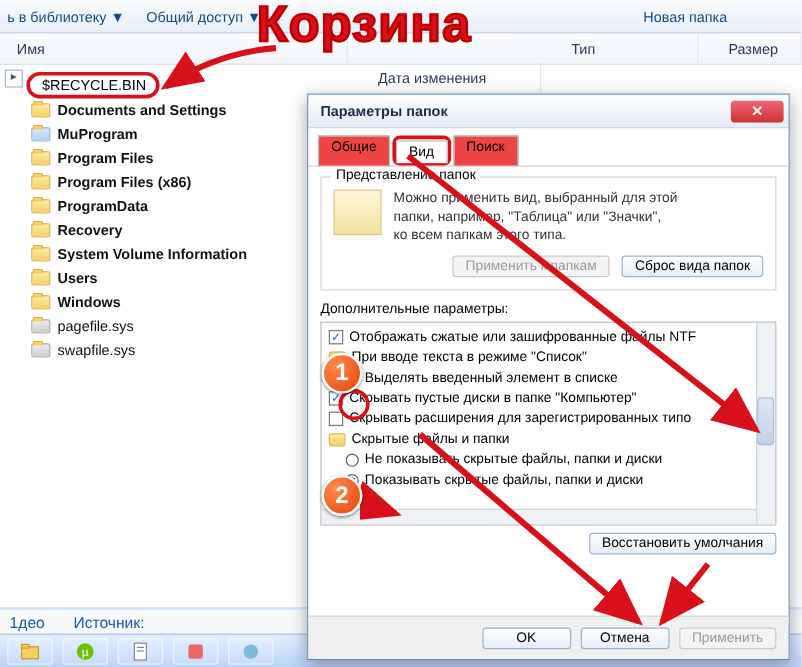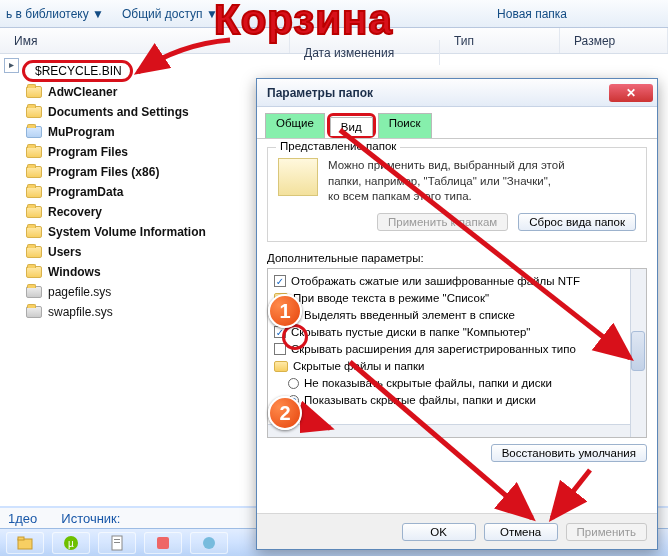--- a/index.html
+++ b/index.html
@@ -3,21 +3,21 @@
 <meta charset="utf-8">
 <style>
 * { box-sizing: border-box; margin: 0; padding: 0; font-family: "Segoe UI", Tahoma, sans-serif; }
 body { width: 668px; height: 556px; background: #fff; position: relative; overflow: hidden; font-size: 12px; }
 
 
 .top-bar { height: 28px; background: linear-gradient(#fafcfe,#e6eef8); border-bottom: 1px solid #b8c7de; display:flex; align-items:center; color:#134c84; padding:0 6px; gap:18px; }
 .top-bar span { white-space:nowrap; }
 
 
-.col-headers { height: 26px; background: linear-gradient(#fdfdfe,#f0f3f8); border-bottom:1px solid #d6dee9; display:flex; align-items:center; color:#2b3a55; font-size:12px; }
+.col-headers { height: 26px; background: linear-gradient(#fdfdfe,#f0f3f8); border-bottom:1px solid #d6dee9; display:flex; align-items:flex-start; color:#2b3a55; font-size:12px;gap:11px; }
 .col-headers .col { padding:0 14px; border-right:1px solid #e3e8f0; height:100%; display:flex; align-items:center; }
 .col-name { width: 290px; }
 .col-date { width: 150px; margin-top: 24px; }
 .col-type { width: 120px; }
 .col-size { flex:1; }
 
 
 .explorer { position:relative; width: 240px; padding: 6px 0 0 22px; }
 .row { display:flex; align-items:center; height:20px; gap:6px; padding:0 4px; border-radius:2px; }
 .row .ico { width:16px; height:12px; background:linear-gradient(#ffe9a8,#f7cf63); border:1px solid #d9b24a; border-radius:2px; position:relative; }
@@ -33,21 +33,21 @@
 
 .big-title { position:absolute; left:214px; top:-4px; font-size:42px; font-weight:900; color:#d8101a; -webkit-text-stroke:2px #b00; letter-spacing:1px; z-index:5; font-family: Arial Black, Arial, sans-serif; }
 
 
 .dialog { position:absolute; left:256px; top:78px; width:402px; height:472px; border:1px solid #5c87b8; background:#f3f3f3; box-shadow:0 4px 14px rgba(0,0,0,.35); z-index:3; }
 .dlg-title { height:28px; background:linear-gradient(#fdfdfe,#e4ecf7); display:flex; align-items:center; justify-content:space-between; padding:0 4px 0 10px; border-bottom:1px solid #c7d3e5; }
 .dlg-title .txt { font-weight:bold; color:#1b2e4a; }
 .close-x { width:44px; height:18px; background:linear-gradient(#e67,#c33); color:#fff; text-align:center; border-radius:3px; font-weight:bold; line-height:18px; font-size:12px;}
 
 .tabs { display:flex; gap:2px; padding:6px 8px 0 8px; border-bottom:1px solid #c9c9c9; background:#fff; }
-.tab { padding:3px 10px; border:1px solid #b9b9b9; border-bottom:none; background:#86efac; font-size:11.5px; }
+.tab { padding:3px 10px; border:1px solid #b9b9b9; border-bottom:none; background:#ef4444; font-size:11.5px; }
 .tab.active { background:#fff; position:relative; top:1px; }
 .tab-ring { border:3px solid #d8101a; border-radius:6px; padding:0; }
 
 .dlg-body { padding:8px 10px 10px 10px; background:#fff; height:380px; overflow:hidden; position:relative;}
 .group { border:1px solid #d4d4d4; padding:10px 10px 10px 10px; position:relative; margin-bottom:10px;}
 .group .legend { position:absolute; top:-8px; left:8px; background:#fff; padding:0 4px; font-size:11.5px; }
 .rep-row { display:flex; gap:10px; }
 .rep-ico { width:40px; height:38px; background:linear-gradient(#fff8dd,#f3e19d); border:1px solid #d9c679; }
 .rep-txt { font-size:11.5px; color:#333; line-height:1.35; }
 .btn-row { display:flex; gap:10px; justify-content:flex-end; margin-top:8px;}
@@ -85,43 +85,39 @@
 .taskbar { position:absolute; left:0; right:0; bottom:0; height:28px; background:linear-gradient(#e1edff 0%, #cfe2ff 50%, #b9d3f7 100%); border-top:1px solid #9dbce4; display:flex; align-items:center; gap:8px; padding:0 6px;}
 .tb-item { width:38px; height:22px; border:1px solid rgba(255,255,255,.6); border-radius:3px; display:flex; align-items:center; justify-content:center; background:rgba(255,255,255,.15);}
 .tb-item svg { width:16px; height:16px;}
 </style>
 </head>
 <body>
 
 <div class="top-bar">
   <span>ь в библиотеку ▼</span>
   <span>Общий доступ ▼</span>
-  <span style="margin-left:auto;margin-right:95px">Новая папка</span>
+  <span style="margin-left:auto;margin-right:56px">Новая папка</span>
 </div>
 
 <div class="col-headers">
   <div class="col col-name">Имя</div>
   <div class="col col-date">Дата изменения</div>
   <div class="col col-type">Тип</div>
   <div class="col col-size">Размер</div>
 </div>
 
 <div class="big-title">Корзина</div>
 
 <div class="explorer">
   <div class="expand-btn">▸</div>
 
   <div class="first-row">
     <span class="ico"></span>
     <span class="lbl b">$RECYCLE.BIN</span>
   </div>
-  <div class="row">
-      <span class="ico"></span>
-      <span class="lbl b">AdwCleaner</span>
-    </div>
   <div class="row">
       <span class="ico"></span>
       <span class="lbl b">Documents and Settings</span>
     </div>
   <div class="row">
       <span class="ico sys2"></span>
       <span class="lbl b">MuProgram</span>
     </div>
   <div class="row">
       <span class="ico"></span>

